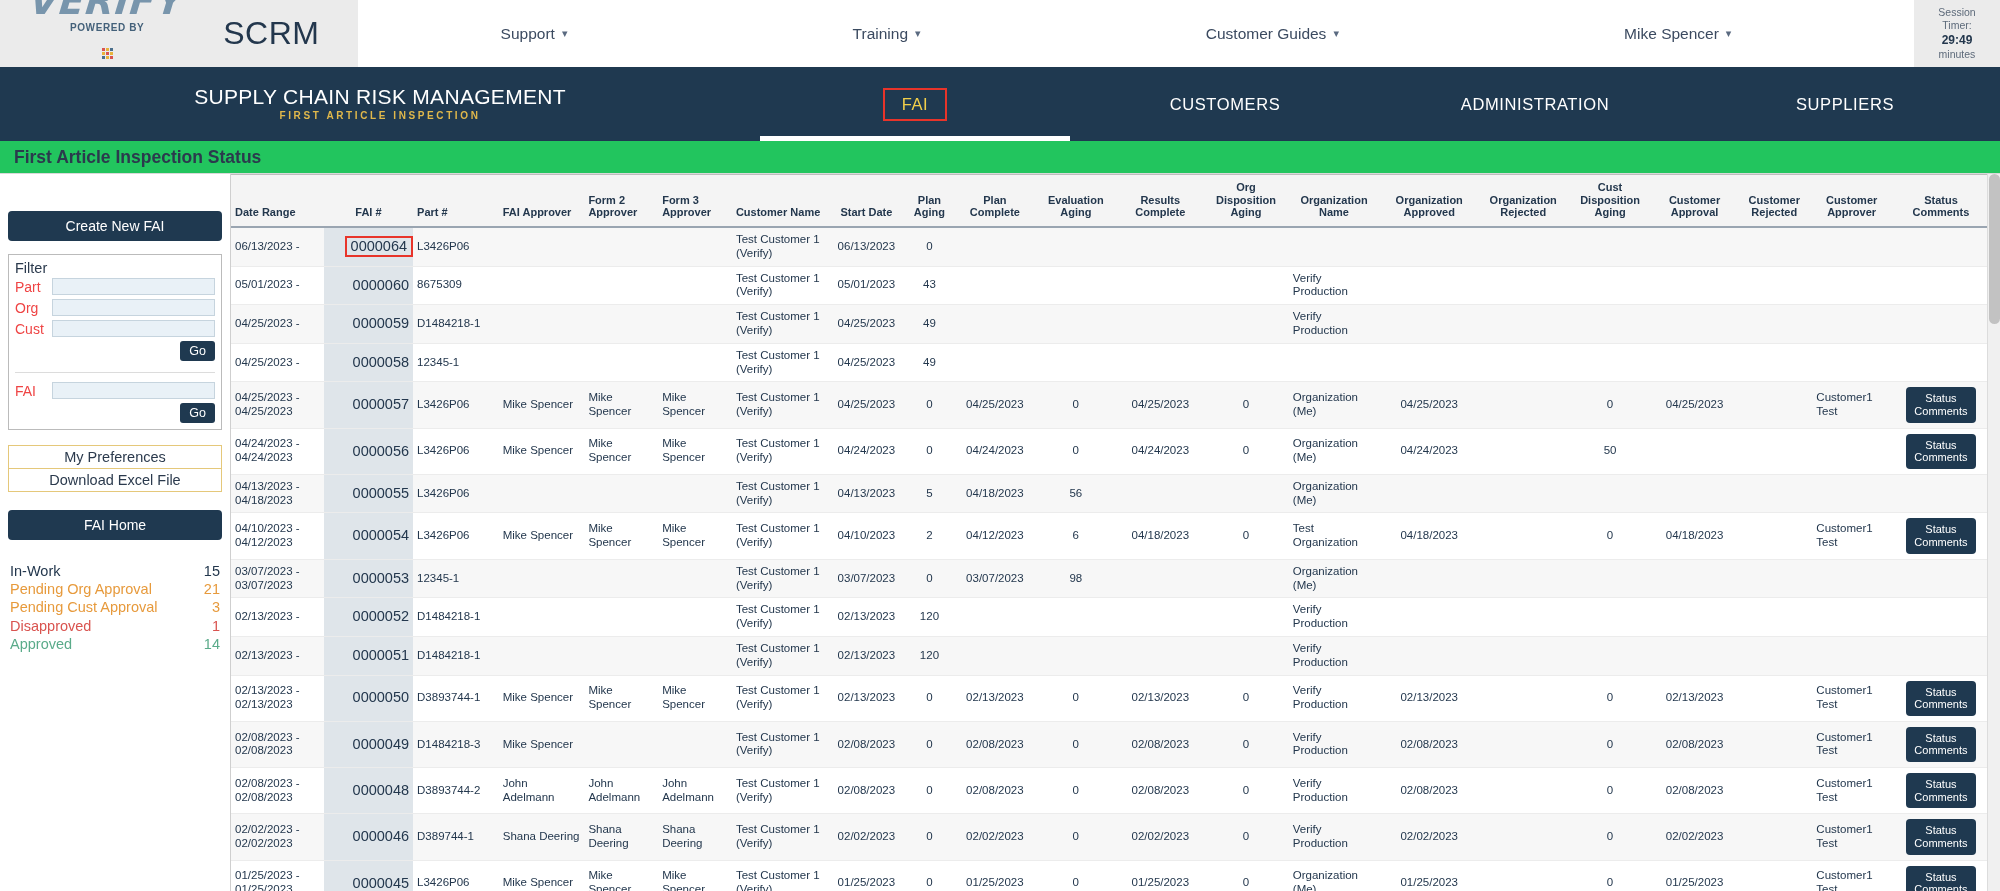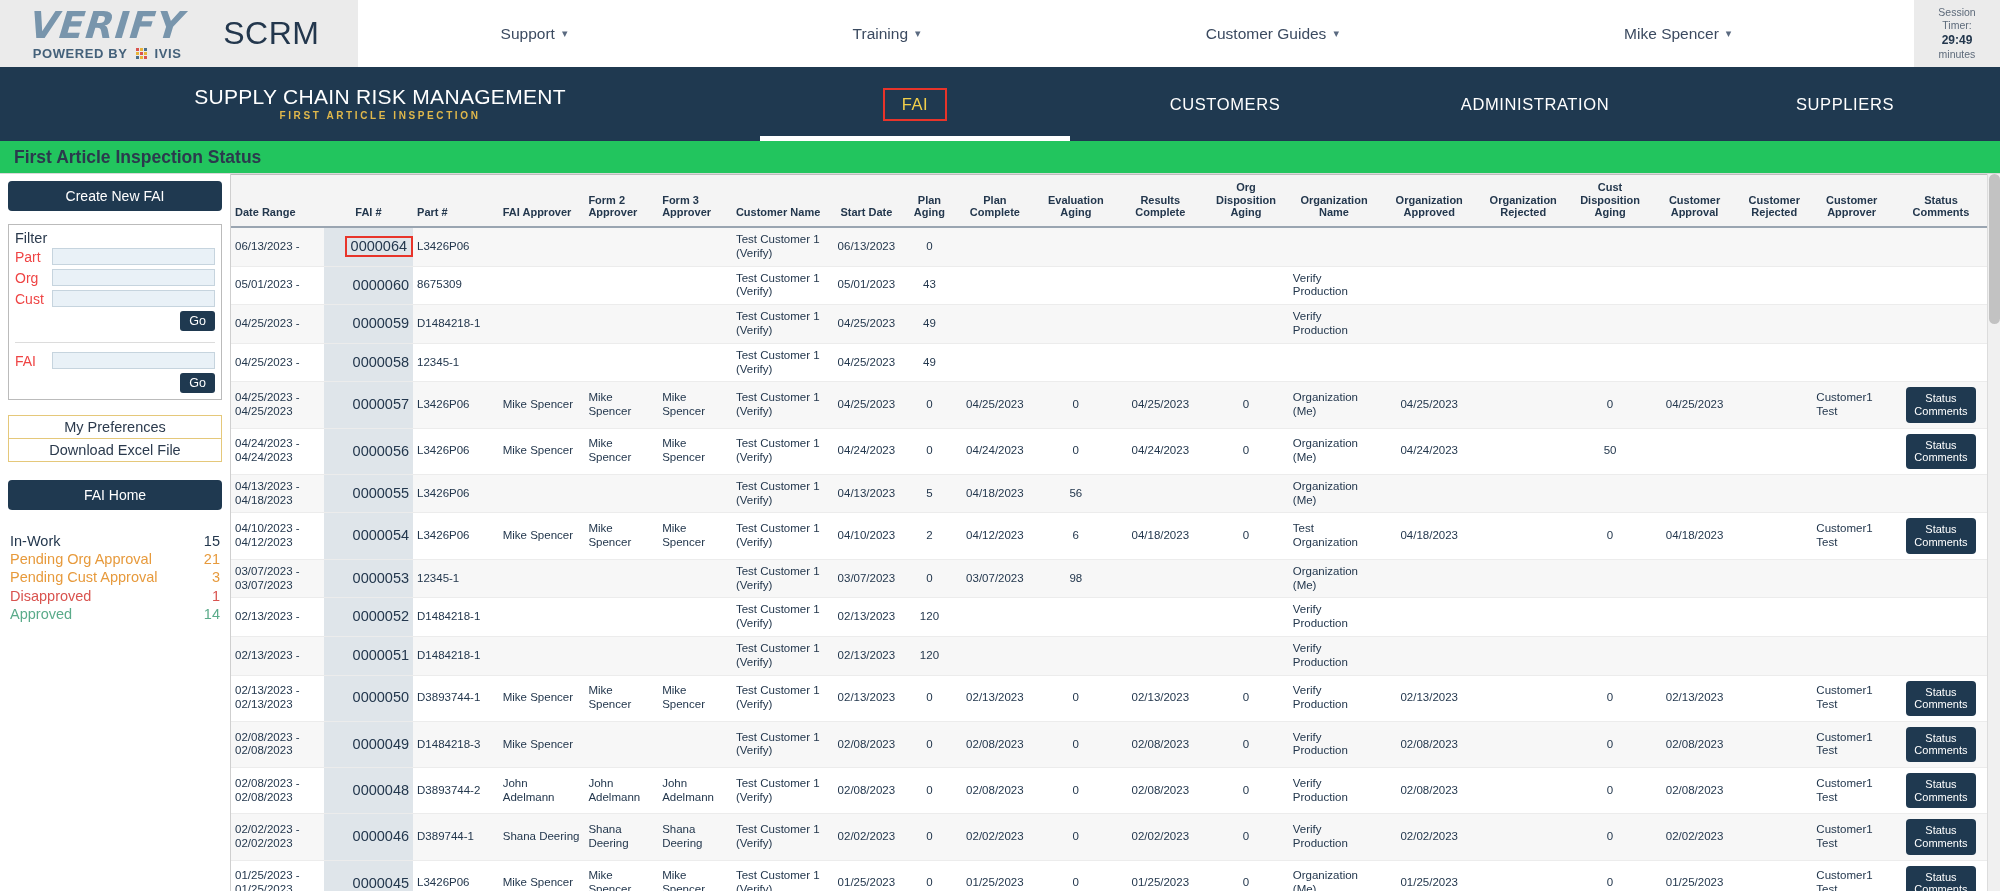--- a/index.html
+++ b/index.html
@@ -34,25 +34,26 @@
   .verify-word {
     font-family: "DejaVu Sans", sans-serif;
     font-weight: bold;
     font-size: 37px;
     letter-spacing: 1px;
     color: #7895ac;
     font-style: italic;
     transform: skewX(-6deg);
   }
   .verify-sub {
-    display: flex; align-items: center; gap: 8px;
+    display: flex; align-items: center; gap: 15px;
     margin-top: 3px;
-    font-size: 13px; font-weight: bold;
+    font-size: 10px; font-weight: bold;
     letter-spacing: 0.6px;
     color: #44617a;
+    flex-direction: column;
   }
   .ivis-dots {
     display: inline-grid;
     grid-template-columns: repeat(3, 3px);
     grid-template-rows: repeat(3, 3px);
     gap: 1px;
   }
   .ivis-dots i { display:block; width:3px; height:3px; background:#e8b33a; }
   .ivis-dots i.r { background:#d9534f; }
   .ivis-dots i.b { background:#4b6f8c; }
@@ -156,20 +157,21 @@
     background: #ffffff;
     padding: 7px 8px 0 8px;
   }
   .btn-dark {
     display: block; width: 100%;
     background: #1f3950; color: #ffffff;
     border: none; border-radius: 4px;
     padding: 7px 0; font-size: 14px;
     text-align: center; cursor: pointer;
     font-family: "Liberation Sans", sans-serif;
+    margin-top: 30px;
   }
   .filterbox {
     margin-top: 13px;
     border: 1px solid #bbbbbb;
     padding: 5px 6px 6px 6px;
   }
   .filterbox .flabel {
     font-size: 14.5px; color: #2b3a4d; margin-bottom: 2px;
   }
   .frow { display: flex; align-items: center; margin-bottom: 4px; }

